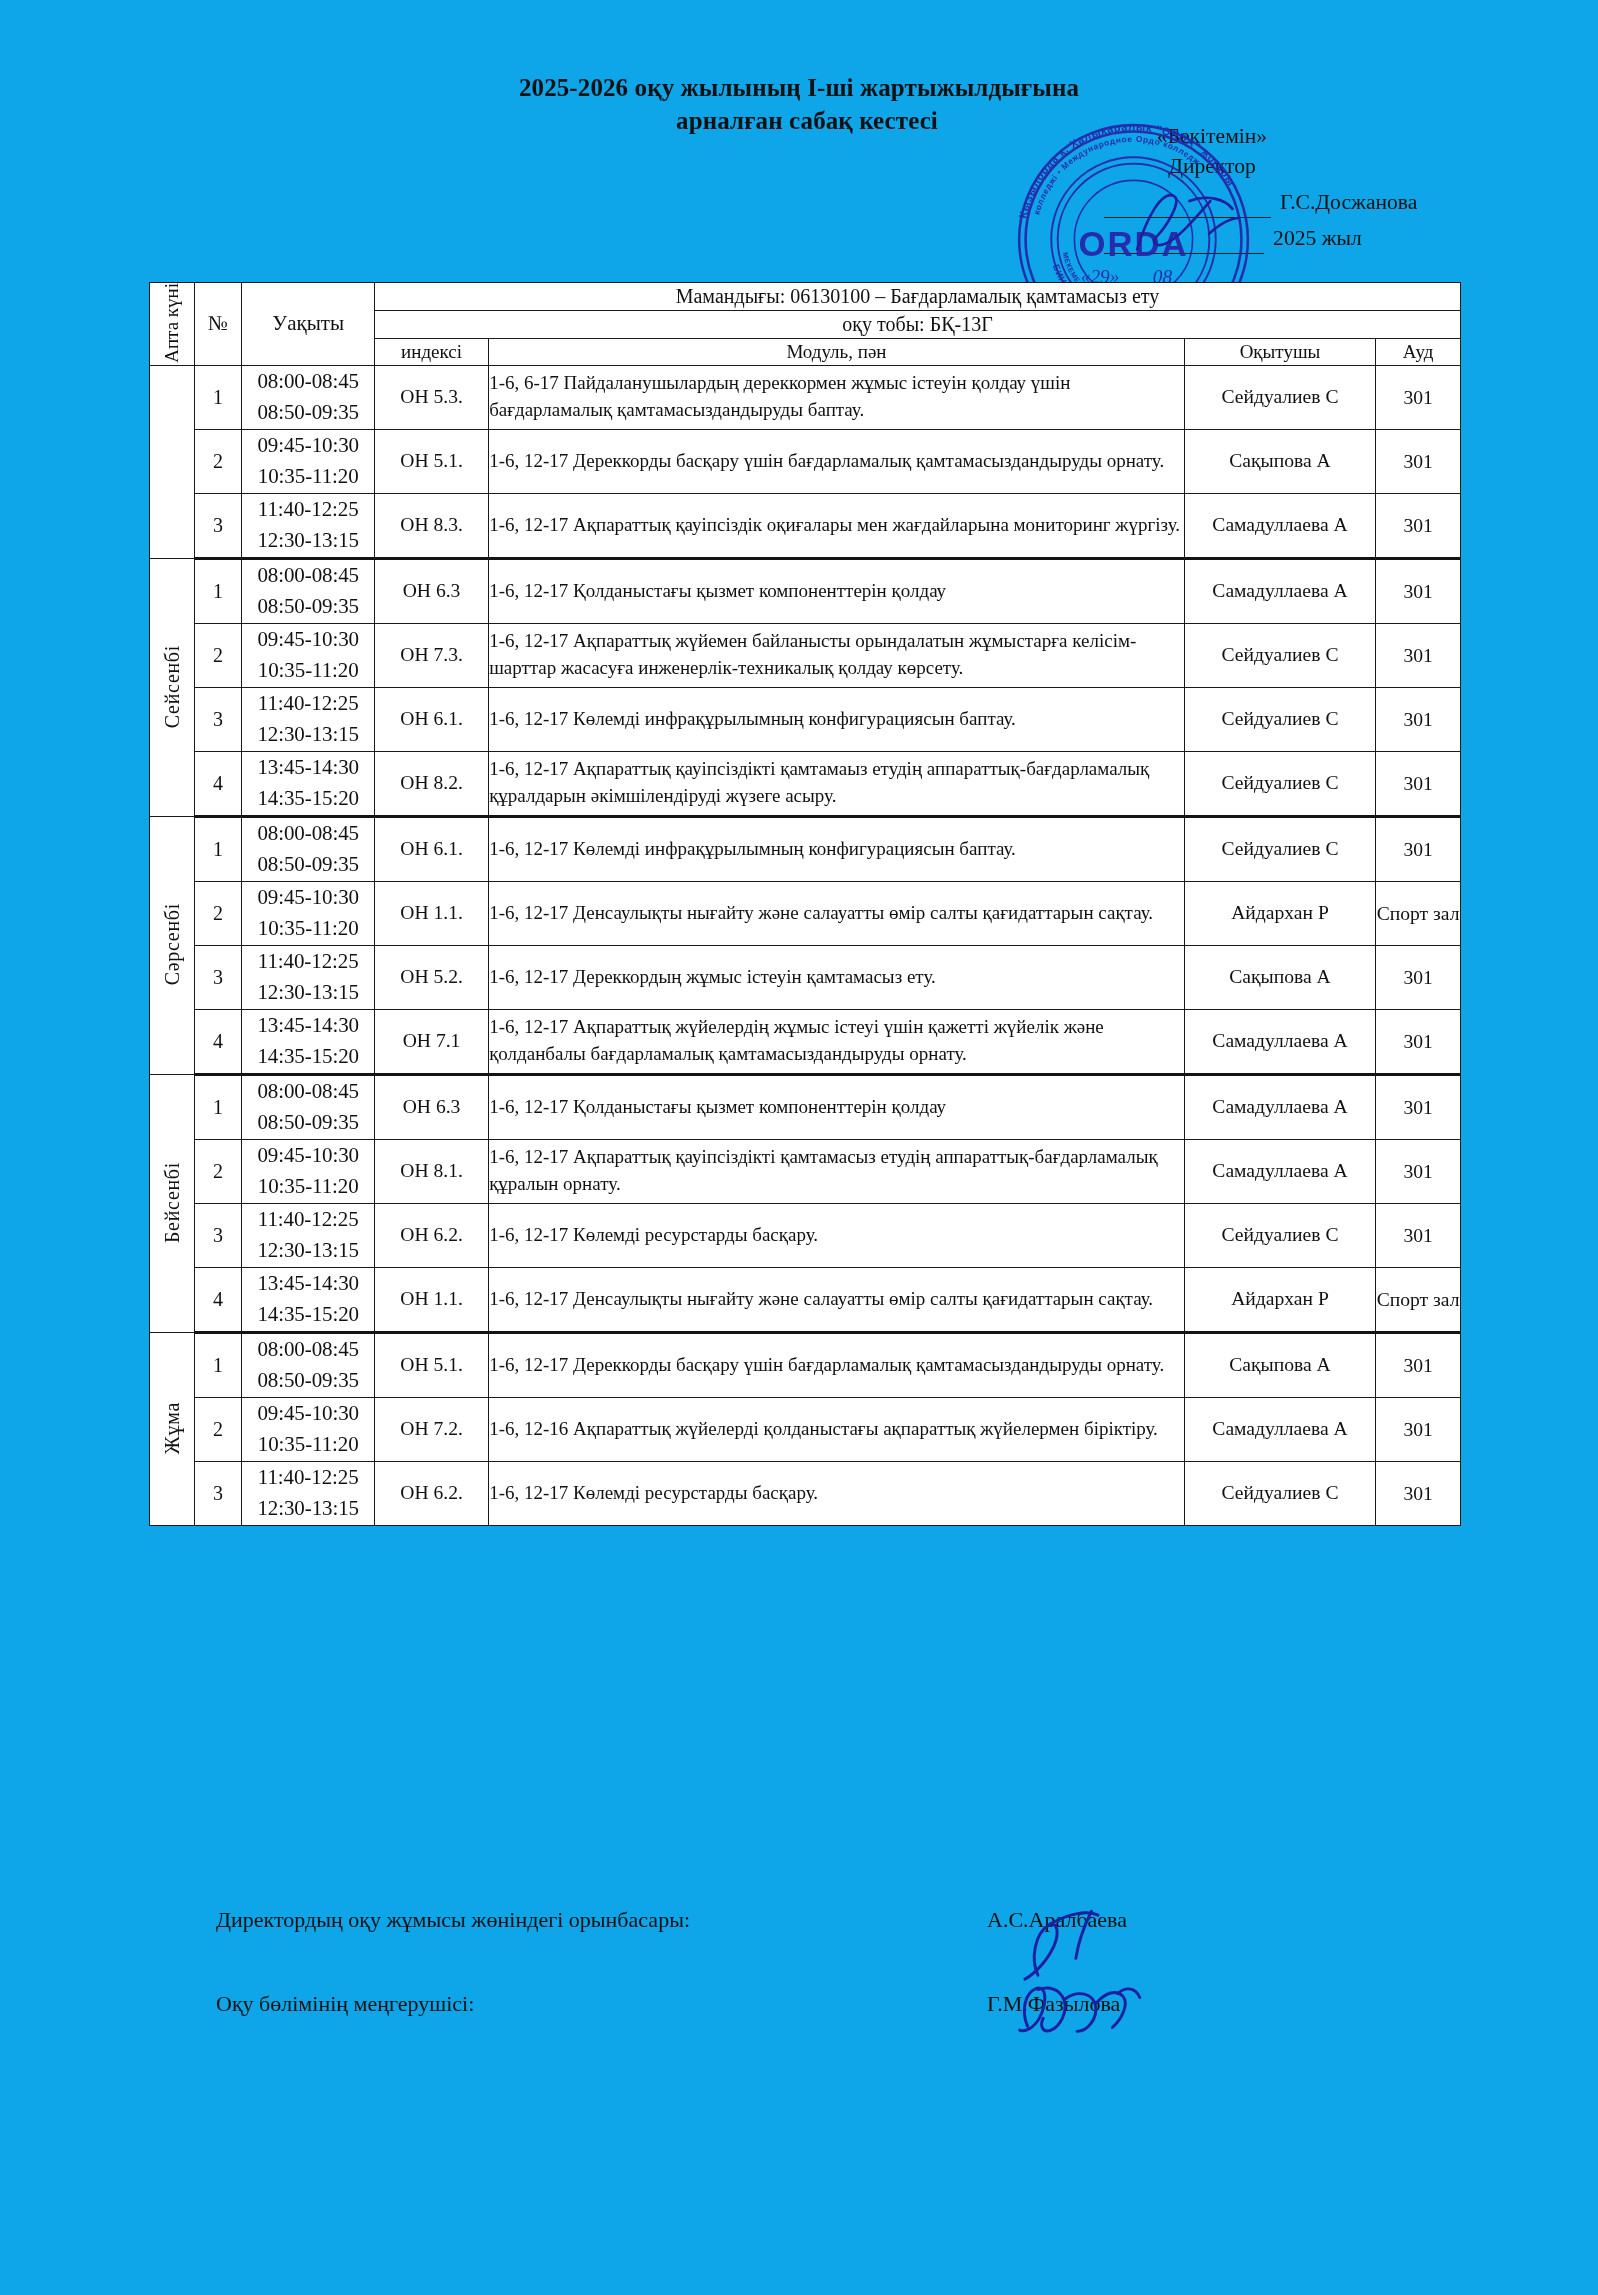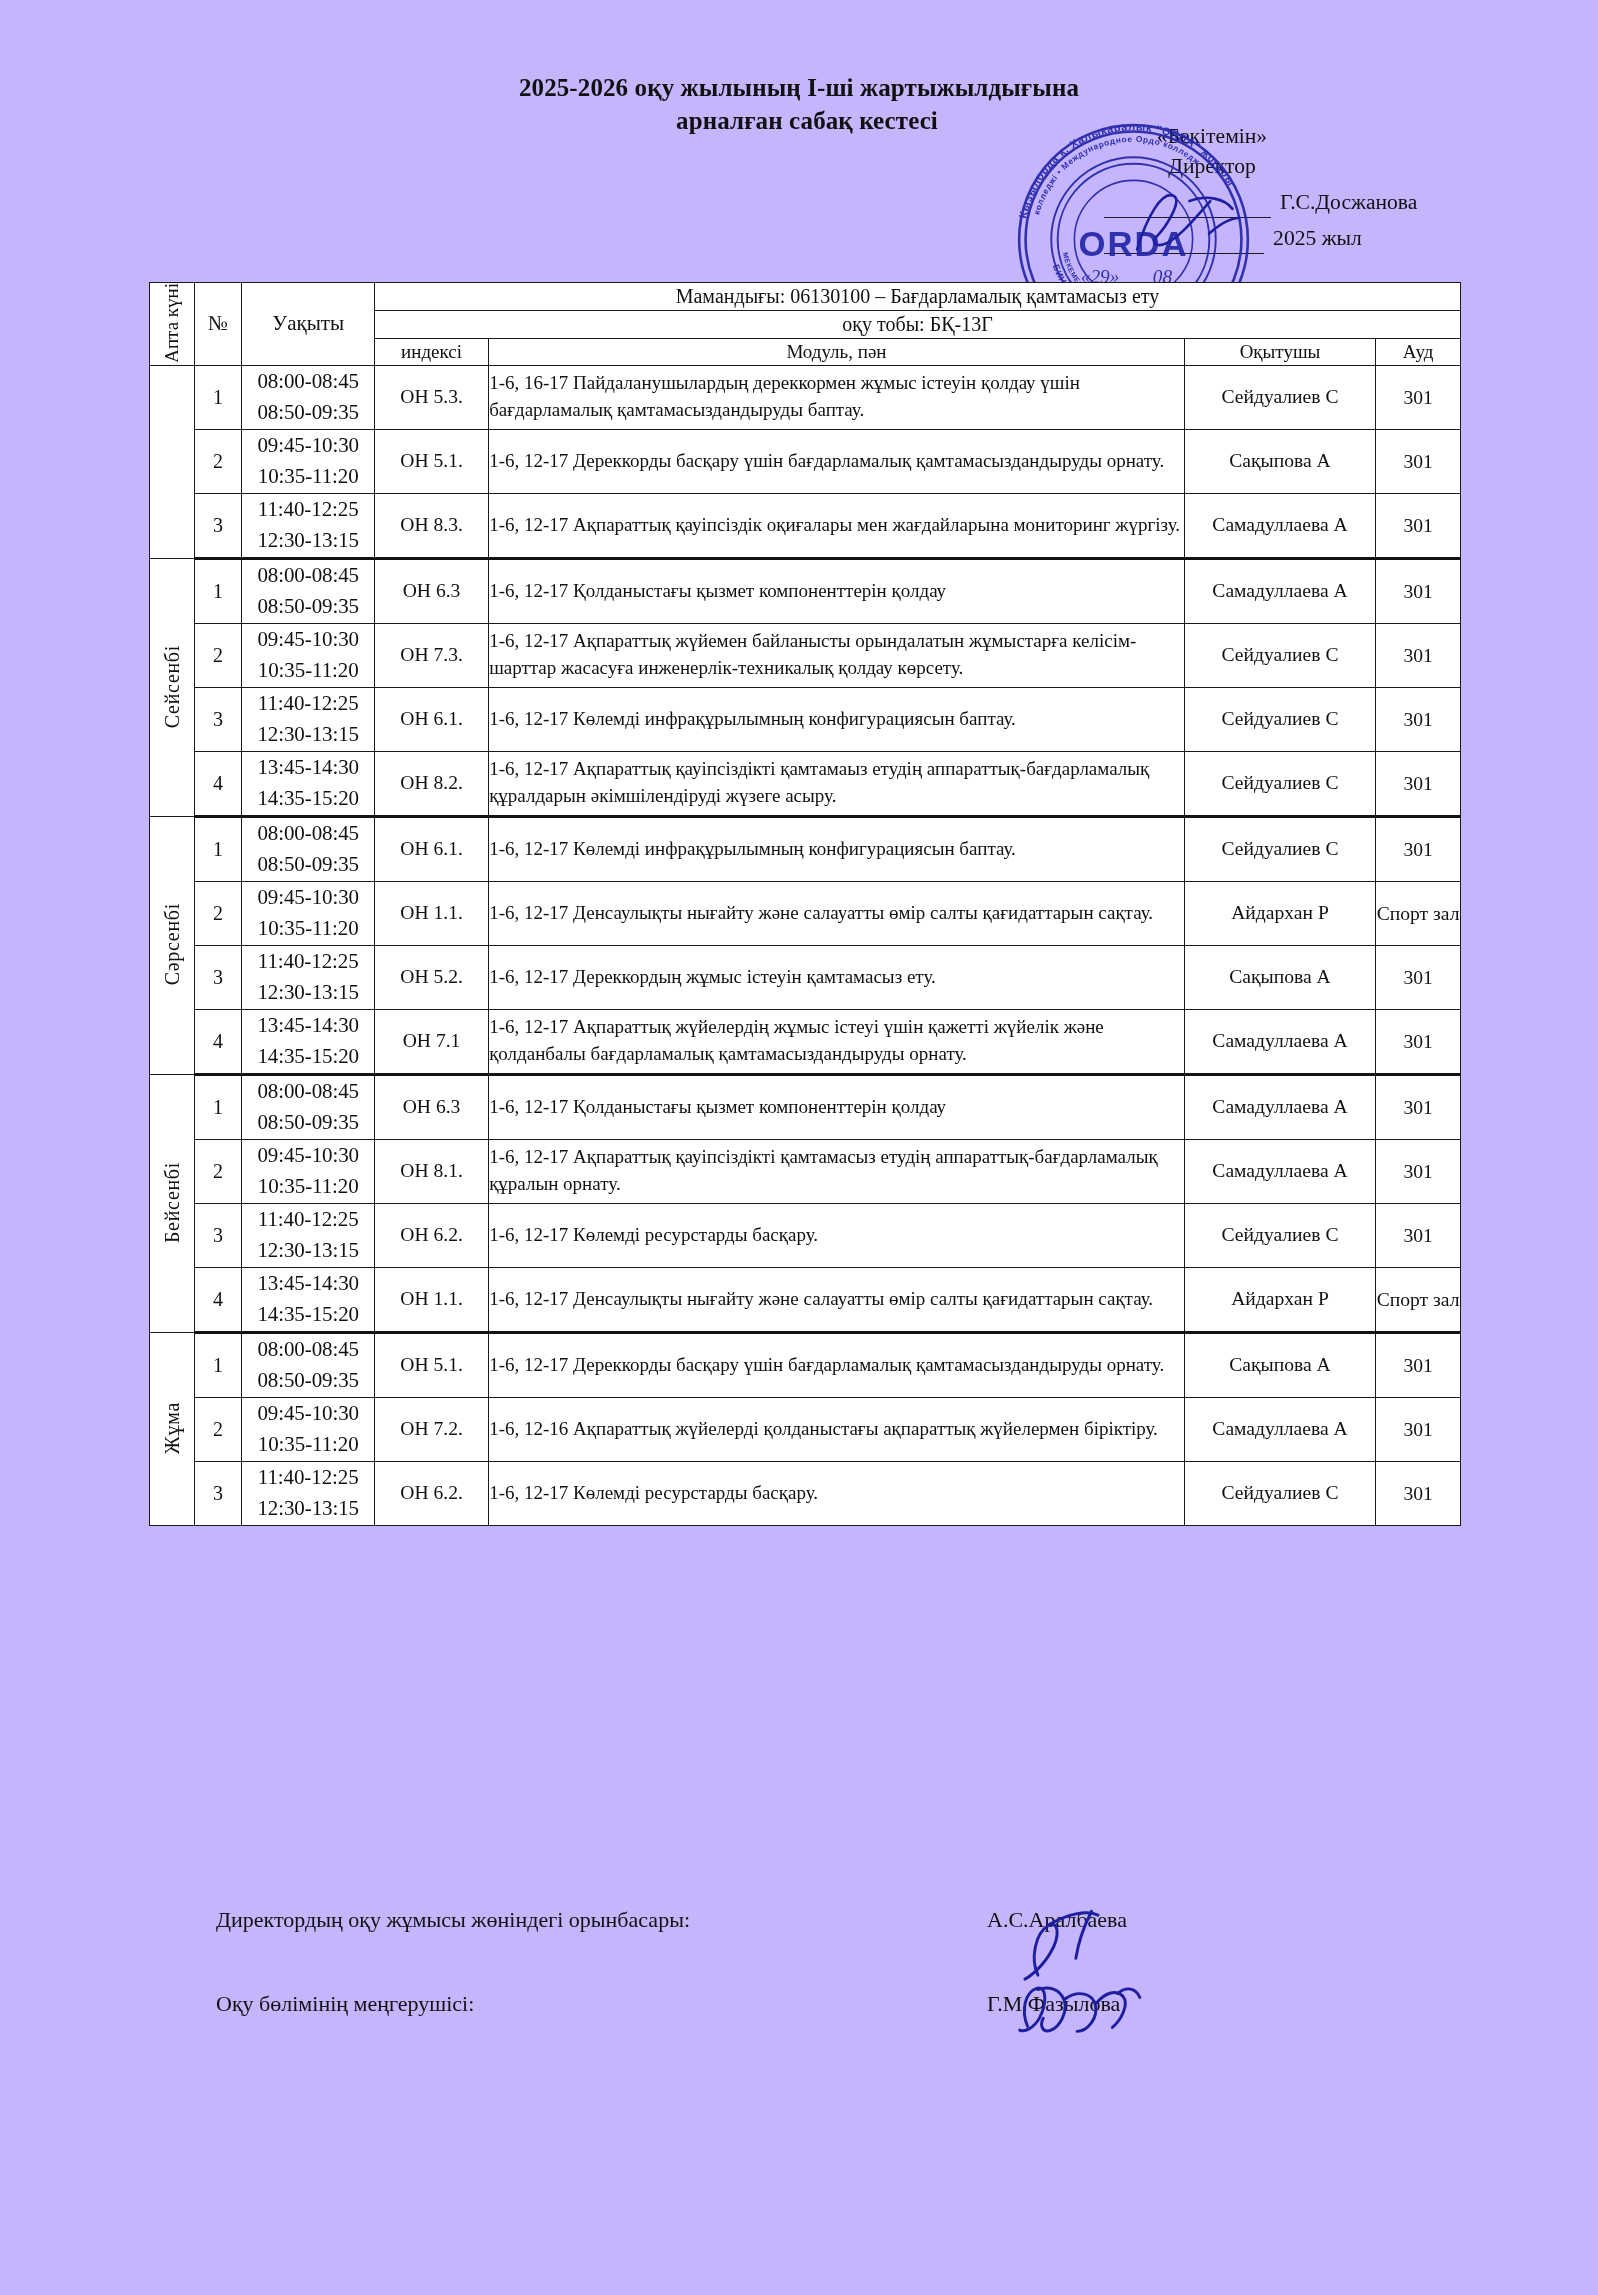--- a/index.html
+++ b/index.html
@@ -13,21 +13,21 @@
     height: 2295px;
     position: relative;
     font-family: "Liberation Serif", "DejaVu Serif", serif;
     color: #111111;
     overflow: hidden;
   }
 
   .page {
     position: absolute;
     inset: 0;
-    background: #c4b5fd;
+    background: #0ea5e9;
   }
 
   
   .title-block {
     position: absolute;
     top: 71px;
     left: 0;
     width: 1598px;
     text-align: center;
     pointer-events: none;
@@ -330,21 +330,21 @@
       </thead>
       <tbody id="sched-body">
           <tr>
             <td class="vert" rowspan="3"><span class="vert-inner"></span></td>
             <td class="num">1</td>
             <td class="time">
               <div>08:00-08:45</div>
               <div>08:50-09:35</div>
             </td>
             <td class="idx">ОН 5.3.</td>
-            <td class="mod">1-6, 16-17 Пайдаланушылардың дереккормен жұмыс істеуін қолдау үшін бағдарламалық қамтамасыздандыруды баптау.</td>
+            <td class="mod">1-6, 6-17 Пайдаланушылардың дереккормен жұмыс істеуін қолдау үшін бағдарламалық қамтамасыздандыруды баптау.</td>
             <td class="tch">Сейдуалиев С</td>
             <td class="aud mid">301</td>
           </tr>
           <tr>
             <td class="num">2</td>
             <td class="time">
               <div>09:45-10:30</div>
               <div>10:35-11:20</div>
             </td>
             <td class="idx">ОН 5.1.</td>

